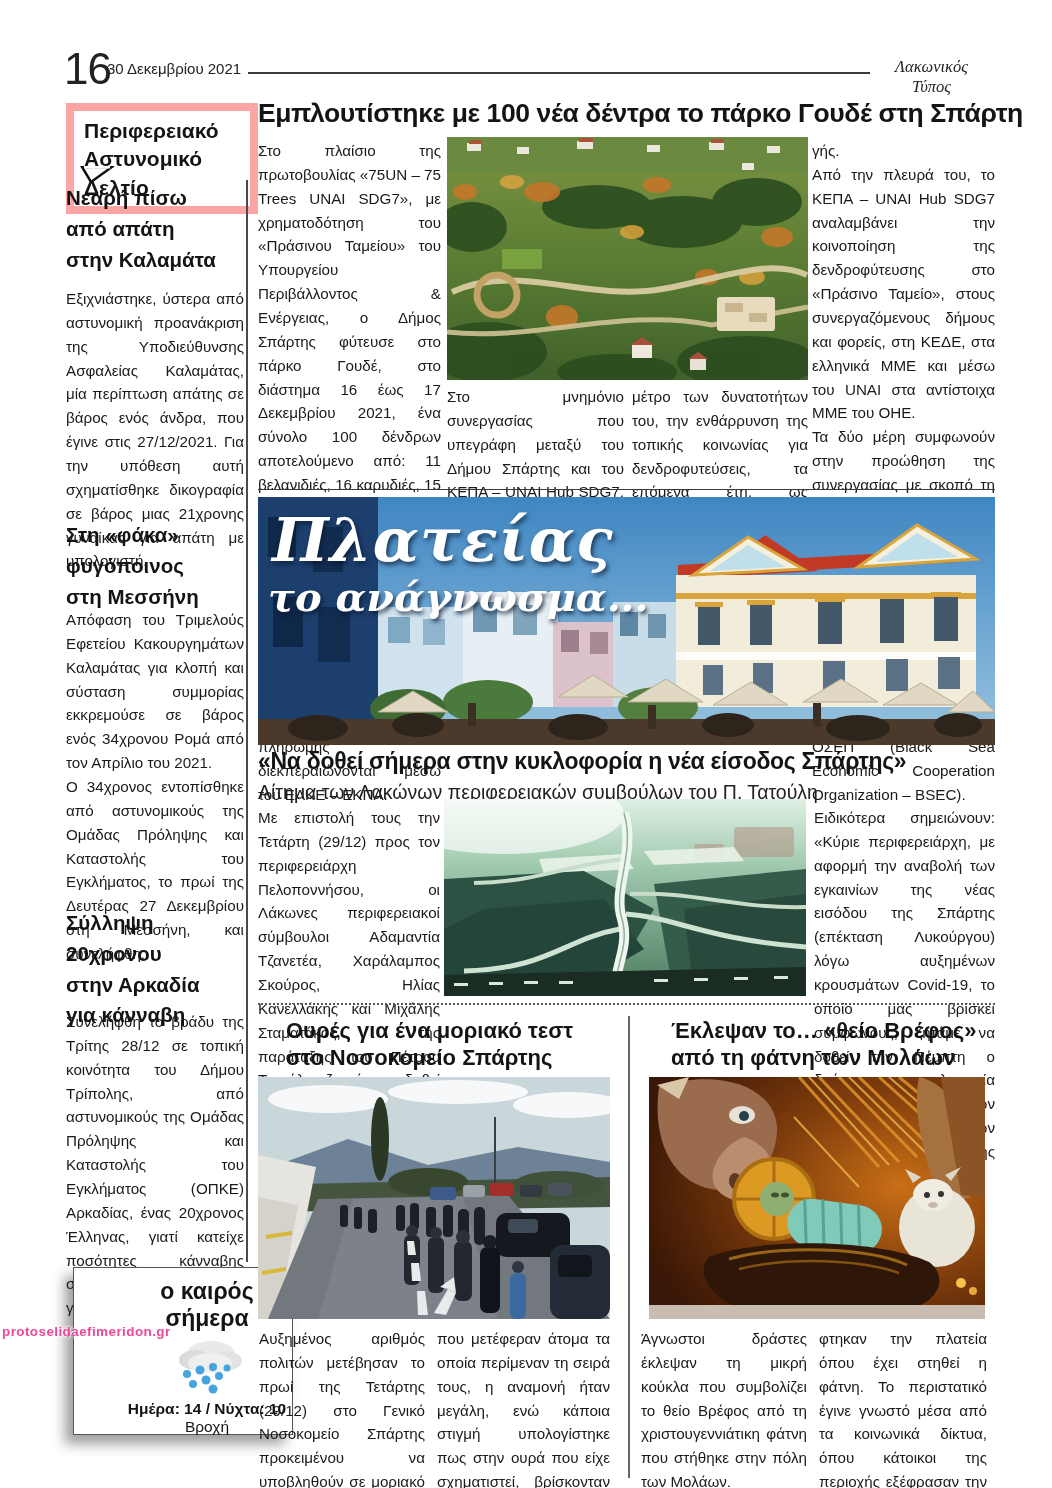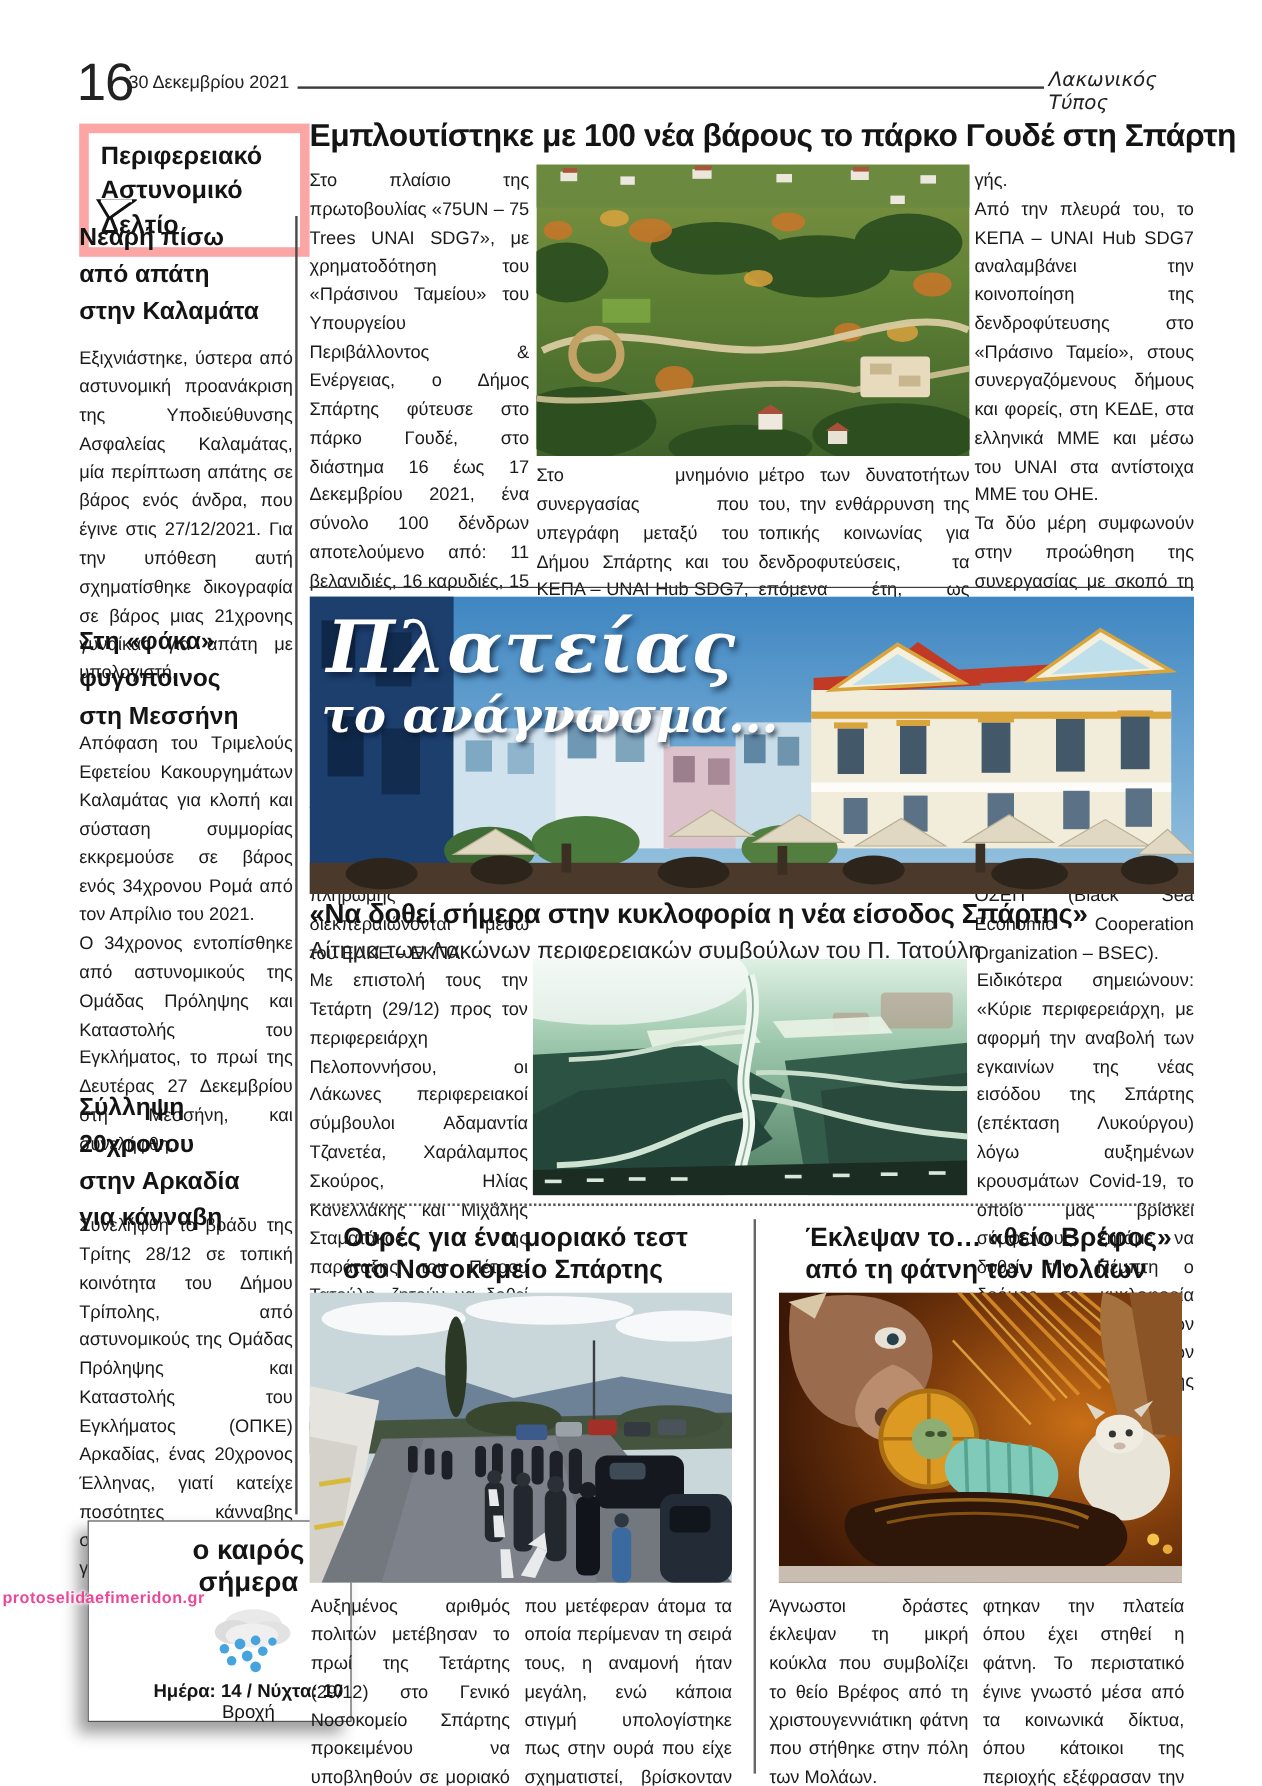--- a/index.html
+++ b/index.html
@@ -37,21 +37,21 @@
   .weather-cond{font-size:15.5px;}
   .watermark{font-size:13.5px;font-weight:bold;color:#ec4899;letter-spacing:.4px;
              text-shadow:0 0 2px #fff,0 0 3px #fff,0 0 4px #fff;}
 </style>
 </head>
 <body>
 
 <div class="abs pagenum" style="left:64px;top:44px;">16</div>
 <div class="abs pagedate" style="left:107px;top:60px;">30 Δεκεμβρίου 2021</div>
 <div class="abs hrule" style="left:248px;top:72px;width:622px;"></div>
-<div class="abs papername" style="left:874px;top:57px;width:115px;text-align:left;">Λακωνικός Τύπος</div>
+<div class="abs papername" style="left:874px;top:57px;width:115px;text-align:center;font-family:Liberation Serif, serif;">Λακωνικός Τύπος</div>
 
 <div class="abs sb-box" style="left:66px;top:103px;width:158px;">
   <div class="sb-box-title">Περιφερειακό
 Αστυνομικό Δελτίο</div>
 </div>
 <svg class="abs" style="left:80px;top:166px;" width="34" height="18">
   <polygon points="2,1 32,1 11,16" fill="#ffffff" stroke="#111" stroke-width="2.5"></polygon>
   <rect x="4" y="0" width="26" height="2.5" fill="#ffffff"></rect>
 </svg>
 
@@ -89,21 +89,21 @@
         <circle cx="54" cy="42" r="4"></circle>
       <circle cx="48" cy="55" r="4.5"></circle>
         <circle cx="62" cy="34" r="3.5"></circle>
     </g>
   </svg>
   <div class="weather-temps">Ημέρα: 14 / Νύχτα: 10</div>
   <div class="weather-cond">Βροχή</div>
 </div>
 <div class="abs watermark" style="left:2px;top:1324px;">protoselidaefimeridon.gr</div>
 
-<div class="abs headline-xl" style="left:258px;top:98px;">Εμπλουτίστηκε με 100 νέα βάρους το πάρκο Γουδέ στη Σπάρτη</div>
+<div class="abs headline-xl" style="left:258px;top:98px;">Εμπλουτίστηκε με 100 νέα δέντρα το πάρκο Γουδέ στη Σπάρτη</div>
 
 <div class="abs body-text" style="left:258px;top:139px;width:183px;">Στο πλαίσιο της πρωτοβουλίας «75UN – 75 Trees UNAI SDG7», με χρηματοδότηση του «Πράσινου Ταμείου» του Υπουργείου Περιβάλλοντος &amp; Ενέργειας, ο Δήμος Σπάρτης φύτευσε στο πάρκο Γουδέ, στο διάστημα 16 έως 17 Δεκεμβρίου 2021, ένα σύνολο 100 δένδρων αποτελούμενο από: 11 βελανιδιές, 16 καρυδιές, 15 καστανιές, 10 κουτσουπιές, 21 πλατάνια, 11 σφενδάμια και 16 χαρουπιές.
 Το κόστος αγοράς, μεταφοράς των δένδρων καθώς και του υλικού άρδευσης καλύφθηκε από το «Πράσινο Ταμείο» και ανήλθε σε 1.805,86 ευρώ, ενώ οι διαδικασίες πληρωμής διεκπεραιώνονται μέσω του ΕΛΚΕ – ΕΚΠΑ.</div>
 
 <svg class="abs photo" style="left:447px;top:137px;" width="361" height="243" viewBox="0 0 361 243">
   <defs>
     <linearGradient id="pg" x1="0" y1="0" x2="0" y2="1">
       <stop offset="0" stop-color="#7e9343"></stop>
         <stop offset="0.45" stop-color="#5e8034"></stop>
         <stop offset="1" stop-color="#3f612a"></stop>

